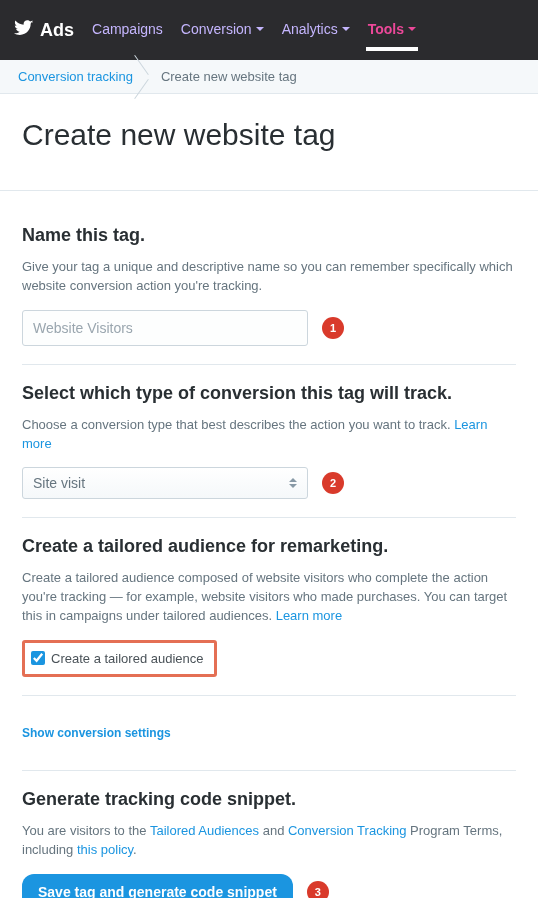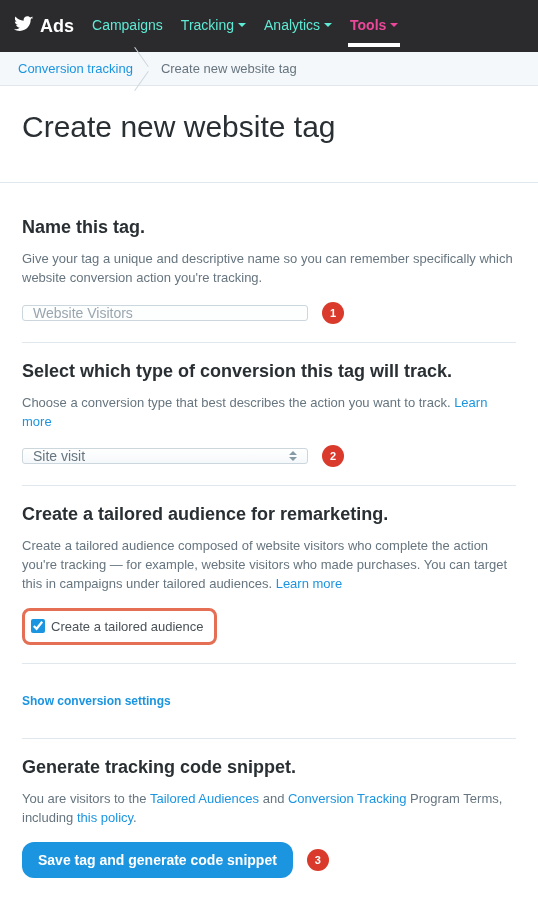--- a/index.html
+++ b/index.html
@@ -6,39 +6,39 @@
   body {
     font-family: "Helvetica Neue", Helvetica, Arial, sans-serif;
     font-size: 14px;
     color: #292f33;
     background: #ffffff;
     width: 538px;
   }
   
   .topnav {
     background: #2b2b2e;
-    height: 52px;
+    height: 60px;
     display: flex;
     align-items: center;
     padding: 0 14px;
     gap: 18px;
     color: #e1e8ed;
     font-size: 14px;
   }
   .topnav .logo {
     display: flex;
     align-items: center;
     gap: 6px;
     color: #fff;
     font-weight: 700;
     font-size: 18px;
   }
   .topnav .logo svg { width: 20px; height: 20px; fill: #fff; }
   .topnav .navitem {
-    color: #5eead4;
+    color: #c4b5fd;
     cursor: pointer;
     display: flex;
     align-items: center;
     gap: 4px;
     padding-bottom: 2px;
     position: relative;
   }
   .topnav .navitem.active {
     color: #ec4899;
     font-weight: 600;
@@ -135,33 +135,33 @@
     color: #1b95e0;
     text-decoration: none;
   }
   .field-row {
     display: flex;
     align-items: center;
     gap: 14px;
   }
   .textfield {
     flex: 0 0 286px;
-    height: 16px;
+    height: 36px;
     border: 1px solid #ccd6dd;
     border-radius: 3px;
     background: #fdfefe;
     color: #9aa6af;
     font-size: 14px;
     padding: 0 10px;
     display: flex;
     align-items: center;
   }
   .selectfield {
     flex: 0 0 286px;
-    height: 16px;
+    height: 32px;
     border: 1px solid #ccd6dd;
     border-radius: 3px;
     background: linear-gradient(#ffffff, #f5f8fa);
     color: #66757f;
     font-size: 14px;
     padding: 0 10px;
     display: flex;
     align-items: center;
     justify-content: space-between;
   }
@@ -186,21 +186,21 @@
     display: flex;
     align-items: center;
     justify-content: center;
   }
   .checkbox-row {
     display: inline-flex;
     align-items: center;
     gap: 6px;
     padding: 8px 10px 8px 6px;
     border: 3px solid #e46f54;
-    border-radius: 8px;
+    border-radius: 3px;
   }
   .checkbox-row input[type=checkbox]{
     width: 14px; height: 14px;
     accent-color: #1b95e0;
   }
   .checkbox-row label {
     font-size: 13px;
     color: #4a5258;
   }
   .conversion-settings {
@@ -229,21 +229,21 @@
       <svg viewBox="0 0 24 24">
           <path d="M23 4.9c-.8.4-1.7.6-2.6.8.9-.6 1.7-1.5 2-2.6-.9.5-1.9.9-3 1.1C18.5 3.3 17.3 2.7 16 2.7c-2.5 0-4.5 2-4.5 4.5 0 .4 0 .7.1 1C7.7 8 4.1 6.1 1.7 3.1c-.4.7-.6 1.5-.6 2.3 0 1.6.8 3 2 3.8-.8 0-1.5-.2-2.1-.6v.1c0 2.2 1.6 4 3.6 4.4-.4.1-.8.2-1.2.2-.3 0-.6 0-.9-.1.6 1.8 2.3 3.1 4.3 3.2-1.6 1.2-3.6 2-5.7 2-.4 0-.7 0-1.1-.1 2 1.3 4.4 2 7 2 8.4 0 13-7 13-13v-.6c.9-.6 1.7-1.5 2.3-2.4z"></path>
         </svg>
     </span>
     <span>Ads</span>
   </div>
   <div class="navitem">
     <span>Campaigns</span>
   </div>
   <div class="navitem">
-    <span>Tracking</span>
+    <span>Conversion</span>
     <span class="caret"></span>
   </div>
   <div class="navitem">
     <span>Analytics</span>
     <span class="caret"></span>
   </div>
   <div class="navitem active">
     <span>Tools</span>
     <span class="caret"></span>
   </div>

